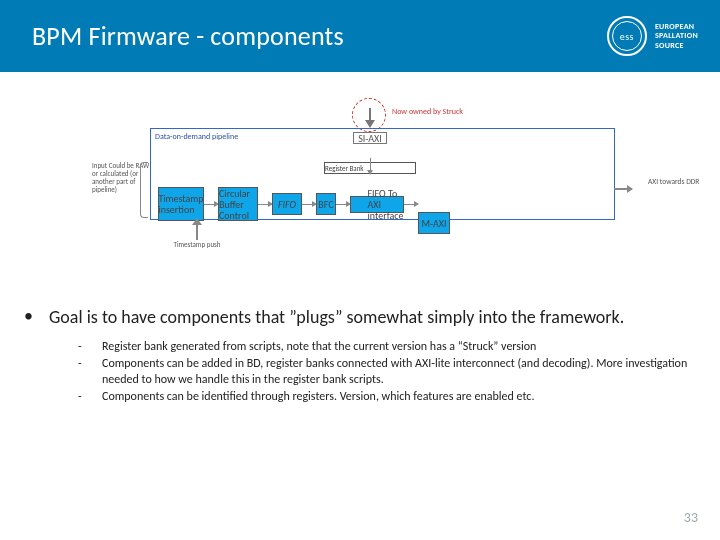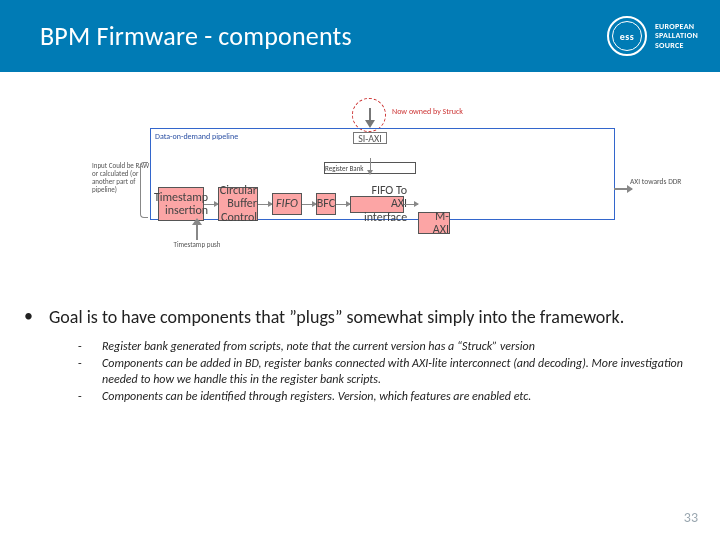--- a/index.html
+++ b/index.html
@@ -7,33 +7,33 @@
     width: 720px; height: 540px;
     font-family: Calibri, "Segoe UI", Arial, sans-serif;
     background: #fff; color: #222;
     position: relative;
     overflow: hidden;
   }
   .header {
     background: #007bb5;
     height: 72px;
     display: flex; align-items: center; justify-content: space-between;
-    padding: 0 22px 0 40px;
+    padding: 0 22px 0 32px;
   }
   .title {
     color: #fff; font-size: 26px; font-weight: 400;
     letter-spacing: 0.2px;
   }
   .logo-wrap {
     display: flex; align-items: center; gap: 8px;
   }
   .logo-circle {
     width: 40px; height: 40px; border: 2px solid #fff; border-radius: 50%;
     display: flex; align-items: center; justify-content: center;
-    color: #fff; font-size: 10px; font-weight: 700; letter-spacing: 0.5px;
+    color: #fff; font-size: 10px; font-weight: 400; letter-spacing: 0.5px;
     position: relative;
   }
   .logo-circle::before {
     content: ""; position: absolute;
     width: 28px; height: 28px; border: 1px solid #fff; border-radius: 50%;
   }
   .logo-text {
     color: #fff; font-size: 8px; line-height: 1.2; font-weight: 600;
     letter-spacing: 0.3px;
   }
@@ -78,24 +78,24 @@
     width: 34px; height: 12px; border: 1px solid #777;
     font-size: 10px; text-align: center; line-height: 12px; color: #555;
   }
   .regbank {
     position: absolute; left: 324px; top: 72px;
     width: 92px; height: 12px; border: 1px solid #555;
     font-size: 7px; text-align: left; line-height: 12px; color: #444;
   }
   .pipe-row { position: absolute; top: 84px; left: 158px; right: 40px; display: flex; align-items: center; }
   .box {
-    border: 1px solid #555; font-size: 12px; color: #444;
+    border: 1px solid #555; font-size: 10px; color: #444;
     display: flex; align-items: center; justify-content: center;
-    text-align: right; line-height: 1.1;
-    background: #fca5a5;
+    text-align: left; line-height: 1.1;
+    background: #0ea5e9;
   }
   .b-ts   { width: 46px; height: 34px; }
   .b-cbc  { width: 40px; height: 34px; }
   .b-fifo { width: 30px; height: 22px; font-style: italic; }
   .b-bfc  { width: 20px; height: 22px; }
   .b-fifo2{ width: 54px; height: 17px; padding-left: 17px; }
   .b-maxi { width: 32px; height: 22px; margin-top: 38px; }
   .conn { width: 14px; height: 1px; background: #888; }
   .conn::after { content: ""; display: block; margin-left: 10px; margin-top: -3px;
     border-top: 3.5px solid transparent; border-bottom: 3.5px solid transparent; border-left: 5px solid #888; }
@@ -112,21 +112,21 @@
     position: absolute; left: 172px; top: 150px;
     font-size: 7px; color: #555; text-align: center; width: 50px;
   }
   .ts-arrow {
     position: absolute; left: 192px; top: 126px; width: 10px; height: 24px;
   }
   .ts-arrow::before { content:""; position:absolute; left:4px; top:8px; width:2px; height:16px; background:#888;}
   .ts-arrow::after { content:""; position:absolute; left:0; top:2px;
     border-left:5px solid transparent; border-right:5px solid transparent; border-bottom:7px solid #888;}
   .axi-out {
-    position: absolute; left: 630px; top: 88px;
+    position: absolute; left: 648px; top: 88px;
     font-size: 7.5px; color: #555; width: 54px; line-height: 1.15;
   }
   .out-arrow {
     position: absolute; left: 614px; top: 98px; width: 18px; height: 2px; background:#888;
   }
   .out-arrow::after { content:""; position:absolute; right:-1px; top:-3px;
     border-top:4px solid transparent; border-bottom:4px solid transparent; border-left:6px solid #888;}
   .vconn { position:absolute; width:1px; background:#888; }
   .vconn::after { content:""; position:absolute; left:-3px; bottom:-1px;
     border-left:3.5px solid transparent; border-right:3.5px solid transparent; border-top:5px solid #888;}
@@ -134,21 +134,21 @@
   .content {
     position: absolute;
     left: 24px; right: 24px; top: 306px;
   }
   .goal-row { display: flex; gap: 16px; }
   .bullet-dot { font-size: 18px; line-height: 1.2; }
   .goal { font-size: 18px; line-height: 1.25; }
   .subs { margin: 10px 0 0 54px; }
   .sub-row { display: flex; gap: 18px; margin-bottom: 2px; }
   .dash { font-size: 12px; min-width: 6px; }
-  .sub { font-size: 12px; line-height: 1.3; font-style: italic; }
+  .sub { font-size: 12px; line-height: 1.3; }
   .page-num {
     position: absolute; right: 22px; bottom: 14px;
     color: #9aa7b0; font-size: 14px;
   }
 </style>
 </head>
 <body>
 
 <div class="header">
   <div class="title">BPM Firmware - components</div>

